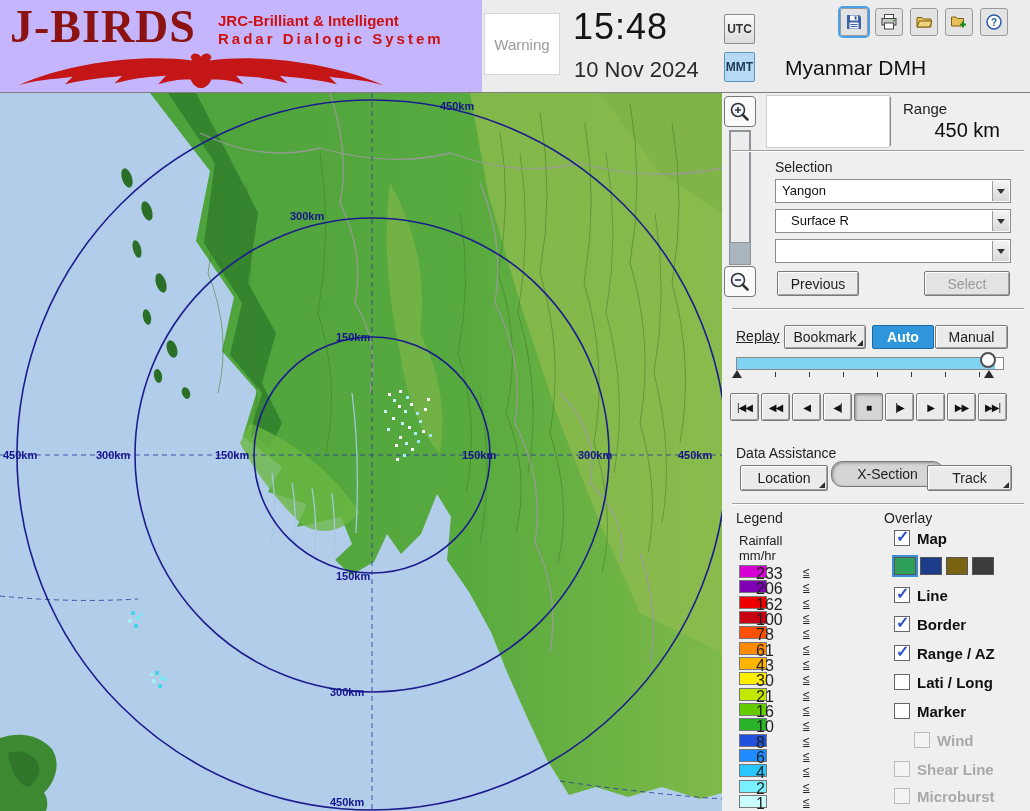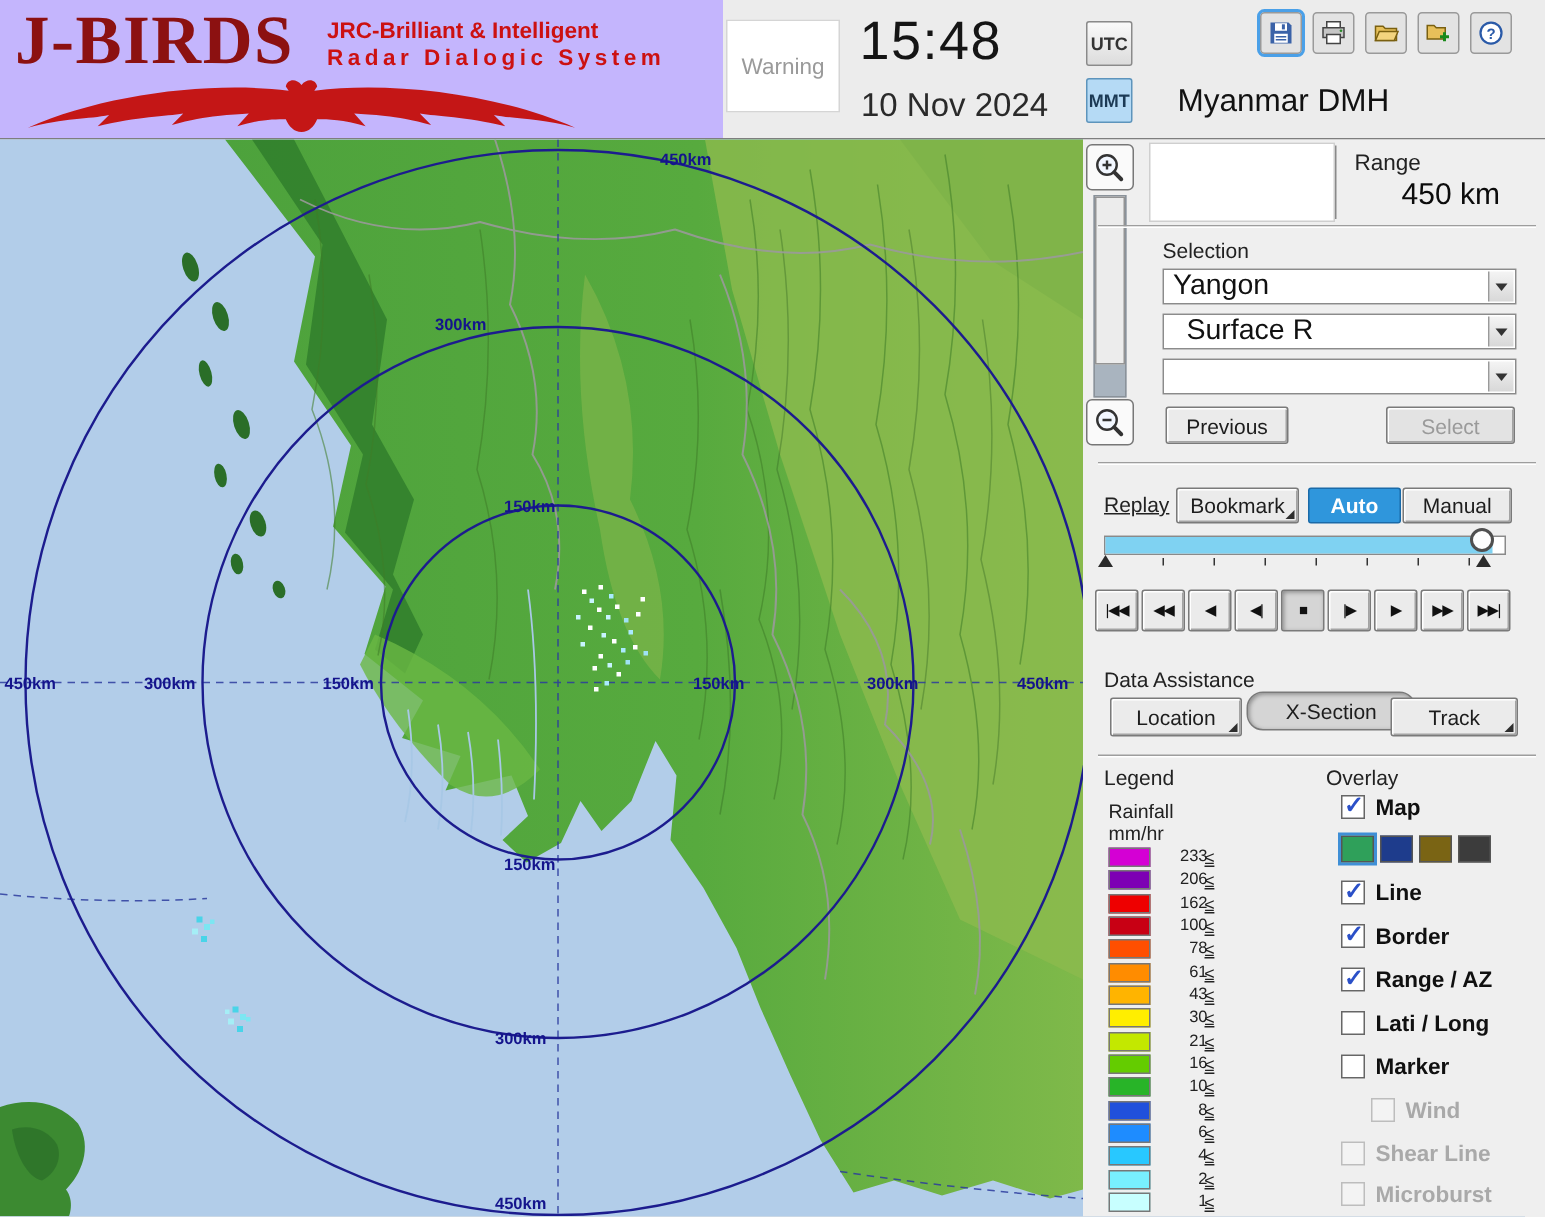--- a/index.html
+++ b/index.html
@@ -39,42 +39,42 @@
 
   
   #side-panel { position:absolute; left:722px; top:93px; width:308px; height:718px; background:#efefef; }
   .sep { position:absolute; left:10px; right:6px; height:2px; border-top:1px solid #9d9d9d; border-bottom:1px solid #ffffff; }
   .plabel { position:absolute; font-size:14px; color:#222; }
   #elev-box { position:absolute; left:44px; top:2px; width:124px; height:53px; background:#ffffff; border:1px solid #cfcfcf; }
   #range-divider { position:absolute; left:168px; top:4px; height:49px; width:1px; background:#8a8a8a; }
   #range-label { position:absolute; left:181px; top:7px; font-size:15px; color:#222; }
   #range-value { position:absolute; left:170px; top:26px; width:108px; text-align:right; font-size:20px; color:#0c0c0c; }
 
-  .combo { position:absolute; left:53px; width:236px; height:24px; background:#ffffff; border:1px solid #8b8b8b; font-size:19px; color:#111; line-height:22px; padding-left:6px; }
+  .combo { position:absolute; left:53px; width:236px; height:24px; background:#ffffff; border:1px solid #8b8b8b; font-size:13px; color:#111; line-height:22px; padding-left:6px; }
   .combo-btn { position:absolute; right:1px; top:1px; width:17px; height:20px; background:linear-gradient(#f4f4f4,#d8d8d8); border-left:1px solid #9a9a9a; display:flex; align-items:center; justify-content:center; }
   .dn-arrow { width:0; height:0; border-left:4px solid transparent; border-right:4px solid transparent; border-top:5px solid #333; }
 
   .btn3d { position:absolute; background:#ebebeb; border:1px solid #7a7a7a; box-shadow:inset 1px 1px 0 #ffffff, inset -1px -1px 0 #a3a3a3; font-size:14px; color:#1d1d1d; display:flex; align-items:center; justify-content:center; border-radius:2px; }
   .btn3d.disabled { color:#9a9a9a; background:#e3e3e3; }
   .btn3d.pressed { background:#d5d5d5; box-shadow:inset 1px 1px 3px #8c8c8c; }
   .btn3d.sel-blue { background:#2f96dc; border-color:#1a6aa8; color:#ffffff; font-weight:bold; box-shadow:none; }
   .corner { position:absolute; right:2px; bottom:2px; width:0; height:0; border-left:6px solid transparent; border-bottom:6px solid #2e2e2e; }
 
   #tl-track { position:absolute; left:14px; top:264px; width:268px; height:13px; background:#ffffff; border:1px solid #8a8a8a; }
   #tl-fill { position:absolute; left:0; top:0; height:11px; width:258px; background:#7fd2f2; }
   #tl-thumb { position:absolute; left:258px; top:259px; width:16px; height:16px; background:#fdfdfd; border:2px solid #4f4f4f; border-radius:50%; }
   .tl-tick { position:absolute; top:279px; width:1px; height:5px; background:#333; }
   .tl-tri { position:absolute; top:277px; width:0; height:0; border-left:5px solid transparent; border-right:5px solid transparent; border-bottom:8px solid #2b2b2b; }
 
   .pb-btn { position:absolute; top:300px; width:29px; height:28px; font-size:10px; letter-spacing:-1px; color:#111; }
 
   
   .lg-row { position:absolute; left:15px; width:130px; height:14px; }
   .lg-sw { position:absolute; left:2px; top:0; width:28px; height:13px; border:1px solid #777; }
-  .lg-val { position:absolute; left:42px; top:0px; width:26px; text-align:right; font-size:11px; color:#222; }
+  .lg-val { position:absolute; left:19px; top:0px; width:26px; text-align:left; font-size:16px; color:#222; }
   .lg-suf { position:absolute; left:66px; top:0px; font-size:12px; color:#222; text-decoration:underline; }
 
   
   .ov-row { position:absolute; left:172px; width:132px; height:20px; }
   .cb { position:absolute; left:0; top:1px; width:16px; height:16px; background:#ffffff; border:1px solid #666; }
   .cb.checked::after { content:"✓"; position:absolute; left:1px; top:-4px; font-size:16px; font-weight:bold; color:#2b50c8; }
   .ov-label { position:absolute; left:23px; top:1px; font-size:15px; font-weight:bold; color:#101010; white-space:nowrap; }
   .ov-row.disabled .ov-label { color:#a9a9a9; }
   .ov-row.disabled .cb { border-color:#bdbdbd; background:#f3f3f3; }
   .map-sw { position:absolute; top:464px; width:22px; height:18px; border:1px solid #555; }

